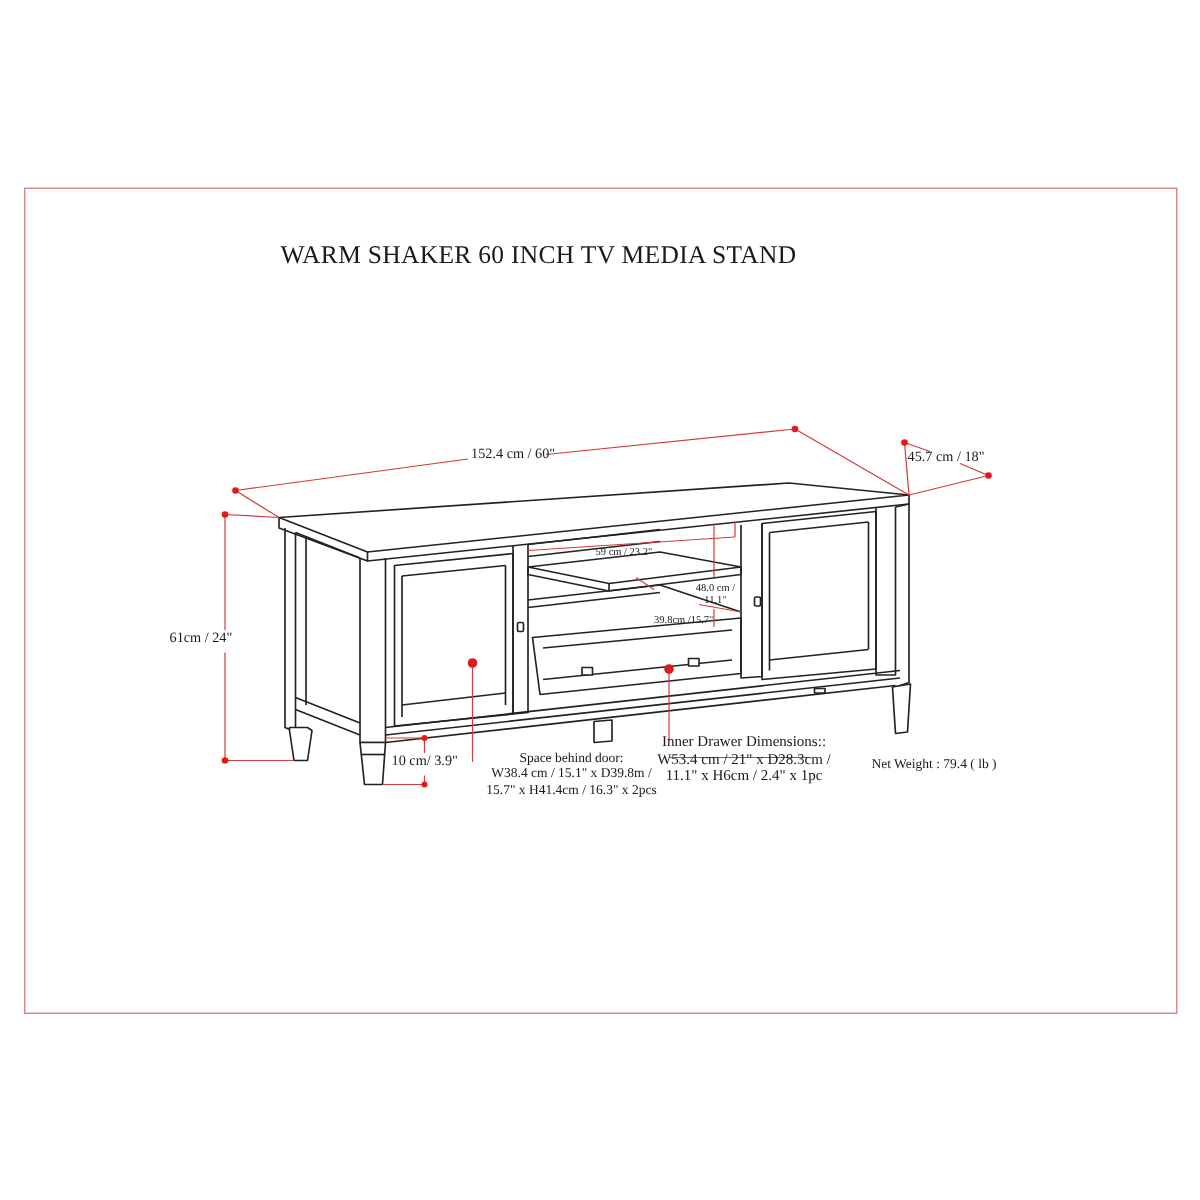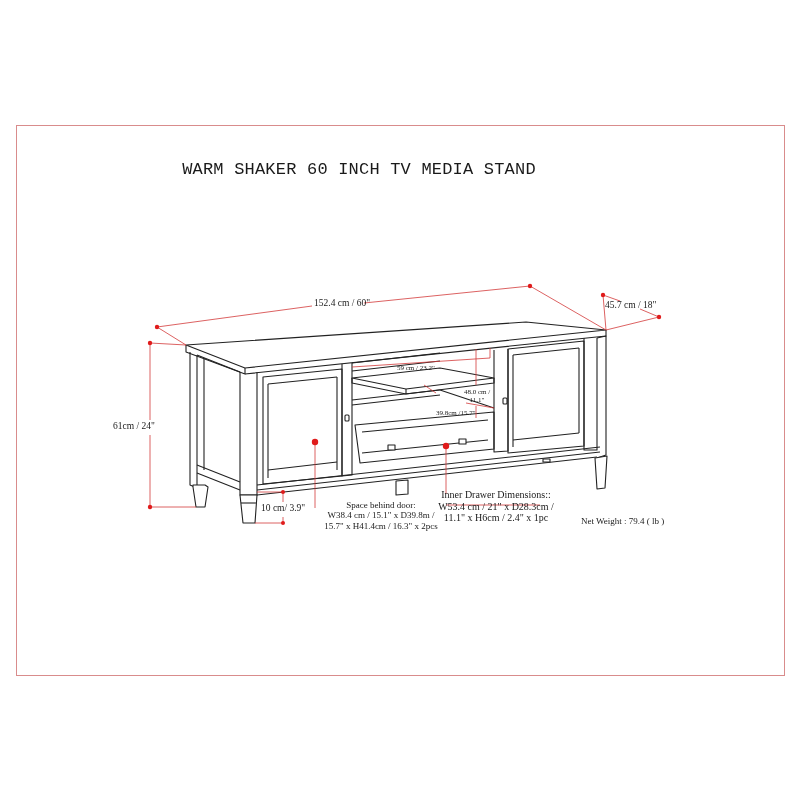--- a/index.html
+++ b/index.html
@@ -1,18 +1,18 @@
 <!DOCTYPE html>
 <html><head>
   <meta charset="utf-8">
   <style>
     html, body { margin: 0; padding: 0; background: #ffffff; }
     body { width: 800px; height: 800px; position: relative; overflow: hidden; font-family: "Liberation Serif", serif; color: #1a1a1a; }
     .frame { position: absolute; left: 16px; top: 125px; width: 769px; height: 551px; border: 1.5px solid #d98c8c; box-sizing: border-box; }
-    .title { position: absolute; left: 0; top: 160px; width: 718px; text-align: center; font-size: 17px; letter-spacing: 0.2px; font-family: Liberation Mono, monospace; }
+    .title { position: absolute; left: 0; top: 160px; width: 718px; text-align: center; font-size: 17px; letter-spacing: 0.2px; }
     svg.drawing { position: absolute; left: 0; top: 0; width: 800px; height: 800px; }
     .lbl { position: absolute; font-size: 9.5px; white-space: nowrap; line-height: 1.15; }
     .lbl.small { font-size: 7px; }
     .lbl.center { text-align: center; }
   </style>
 </head>
 <body>
 
 <div class="frame"></div>
 
@@ -158,13 +158,13 @@
   <div>W38.4 cm / 15.1" x D39.8m /</div>
   <div>15.7" x H41.4cm / 16.3" x 2pcs</div>
 </div>
 
 <div class="lbl center" style="left:436px;top:489px;width:120px;font-size:10px;">
   <div>Inner Drawer Dimensions::</div>
   <div>W53.4 cm / 21" x D28.3cm /</div>
   <div>11.1" x H6cm / 2.4" x 1pc</div>
 </div>
 
-<div class="lbl" style="left:581px;top:516px;font-size:9px;">Net Weight : 79.4 ( lb )</div>
+<div class="lbl" style="left:581px;top:504px;font-size:9px;">Net Weight : 79.4 ( lb )</div>
 
 </body></html>

